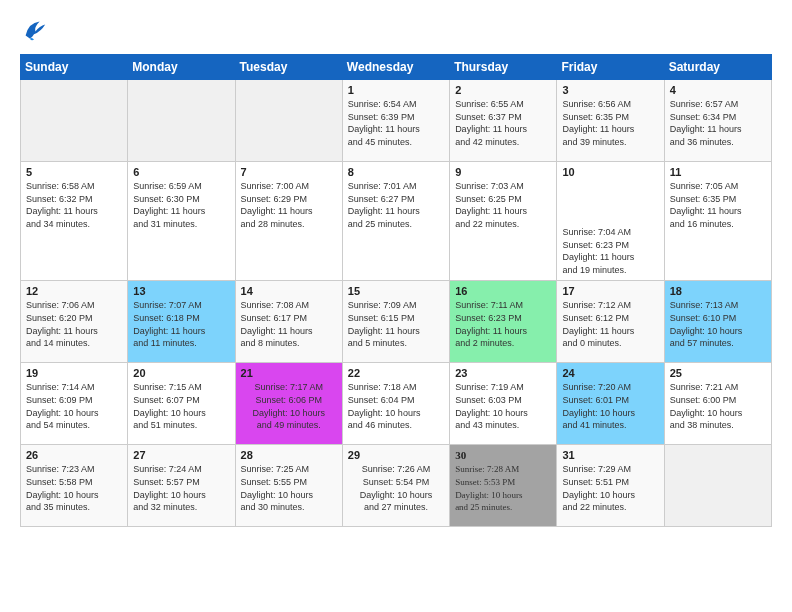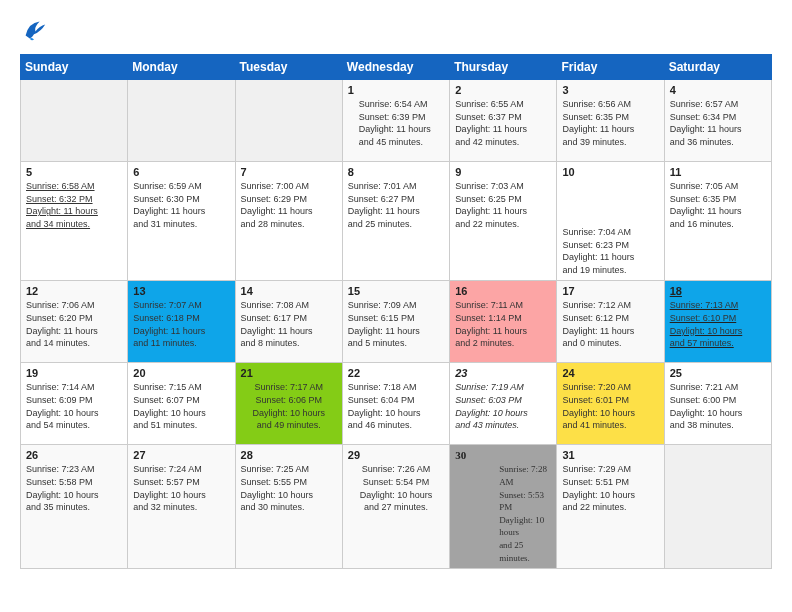--- a/index.html
+++ b/index.html
@@ -126,21 +126,21 @@
           <th>Saturday</th>
         </tr>
     </thead>
     <tbody id="calendar-body">
     <tr>
           <td class="empty-cell"></td>
           <td class="empty-cell"></td>
           <td class="empty-cell"></td>
           <td style="background: rgb(249, 249, 249);">
             <span class="day-num">1</span>
-            <div class="day-info" style="white-space: pre-line; margin-left: 11px;">Sunrise: 6:54 AM
+            <div class="day-info" style="white-space: pre-line;">Sunrise: 6:54 AM
 Sunset: 6:39 PM
 Daylight: 11 hours
 and 45 minutes.</div>
           </td>
           <td style="background: rgb(249, 249, 249);">
             <span class="day-num">2</span>
             <div class="day-info" style="white-space: pre-line;">Sunrise: 6:55 AM
 Sunset: 6:37 PM
 Daylight: 11 hours
 and 42 minutes.</div>
@@ -156,21 +156,21 @@
             <span class="day-num">4</span>
             <div class="day-info" style="white-space: pre-line;">Sunrise: 6:57 AM
 Sunset: 6:34 PM
 Daylight: 11 hours
 and 36 minutes.</div>
           </td>
         </tr>
         <tr>
           <td style="background: rgb(255, 255, 255);">
             <span class="day-num">5</span>
-            <div class="day-info" style="white-space: pre-line; text-decoration: underline;">Sunrise: 6:58 AM
+            <div class="day-info" style="white-space: pre-line;">Sunrise: 6:58 AM
 Sunset: 6:32 PM
 Daylight: 11 hours
 and 34 minutes.</div>
           </td>
           <td style="background: rgb(255, 255, 255);">
             <span class="day-num">6</span>
             <div class="day-info" style="white-space: pre-line;">Sunrise: 6:59 AM
 Sunset: 6:30 PM
 Daylight: 11 hours
 and 31 minutes.</div>
@@ -212,56 +212,56 @@
           </td>
         </tr>
         <tr>
           <td style="background: rgb(249, 249, 249);">
             <span class="day-num">12</span>
             <div class="day-info" style="white-space: pre-line;">Sunrise: 7:06 AM
 Sunset: 6:20 PM
 Daylight: 11 hours
 and 14 minutes.</div>
           </td>
-          <td style="background: #0ea5e9;">
+          <td style="background: #7dd3fc;">
             <span class="day-num">13</span>
             <div class="day-info" style="white-space: pre-line;">Sunrise: 7:07 AM
 Sunset: 6:18 PM
 Daylight: 11 hours
 and 11 minutes.</div>
           </td>
           <td style="background: rgb(249, 249, 249);">
             <span class="day-num">14</span>
             <div class="day-info" style="white-space: pre-line;">Sunrise: 7:08 AM
 Sunset: 6:17 PM
 Daylight: 11 hours
 and 8 minutes.</div>
           </td>
           <td style="background: rgb(249, 249, 249);">
             <span class="day-num">15</span>
             <div class="day-info" style="white-space: pre-line;">Sunrise: 7:09 AM
 Sunset: 6:15 PM
 Daylight: 11 hours
 and 5 minutes.</div>
           </td>
-          <td style="background: #fca5a5;">
+          <td style="background: #86efac;">
             <span class="day-num">16</span>
             <div class="day-info" style="white-space: pre-line;">Sunrise: 7:11 AM
-Sunset: 1:14 PM
+Sunset: 6:23 PM
 Daylight: 11 hours
 and 2 minutes.</div>
           </td>
           <td style="background: rgb(249, 249, 249);">
             <span class="day-num">17</span>
             <div class="day-info" style="white-space: pre-line;">Sunrise: 7:12 AM
 Sunset: 6:12 PM
 Daylight: 11 hours
 and 0 minutes.</div>
           </td>
-          <td style="background: #0ea5e9; text-decoration: underline;">
+          <td style="background: #7dd3fc;">
             <span class="day-num">18</span>
             <div class="day-info" style="white-space: pre-line;">Sunrise: 7:13 AM
 Sunset: 6:10 PM
 Daylight: 10 hours
 and 57 minutes.</div>
           </td>
         </tr>
         <tr>
           <td style="background: rgb(255, 255, 255);">
             <span class="day-num">19</span>
@@ -270,42 +270,42 @@
 Daylight: 10 hours
 and 54 minutes.</div>
           </td>
           <td style="background: rgb(255, 255, 255);">
             <span class="day-num">20</span>
             <div class="day-info" style="white-space: pre-line;">Sunrise: 7:15 AM
 Sunset: 6:07 PM
 Daylight: 10 hours
 and 51 minutes.</div>
           </td>
-          <td style="background: #84cc16;">
+          <td style="background: #d946ef;">
             <span class="day-num">21</span>
             <div class="day-info" style="white-space: pre-line; text-align: center;">Sunrise: 7:17 AM
 Sunset: 6:06 PM
 Daylight: 10 hours
 and 49 minutes.</div>
           </td>
           <td style="background: rgb(255, 255, 255);">
             <span class="day-num">22</span>
             <div class="day-info" style="white-space: pre-line;">Sunrise: 7:18 AM
 Sunset: 6:04 PM
 Daylight: 10 hours
 and 46 minutes.</div>
           </td>
-          <td style="background: rgb(255, 255, 255); font-style: italic;">
+          <td style="background: rgb(255, 255, 255);">
             <span class="day-num">23</span>
             <div class="day-info" style="white-space: pre-line;">Sunrise: 7:19 AM
 Sunset: 6:03 PM
 Daylight: 10 hours
 and 43 minutes.</div>
           </td>
-          <td style="background: #fde047;">
+          <td style="background: #7dd3fc;">
             <span class="day-num">24</span>
             <div class="day-info" style="white-space: pre-line;">Sunrise: 7:20 AM
 Sunset: 6:01 PM
 Daylight: 10 hours
 and 41 minutes.</div>
           </td>
           <td style="background: rgb(255, 255, 255);">
             <span class="day-num">25</span>
             <div class="day-info" style="white-space: pre-line;">Sunrise: 7:21 AM
 Sunset: 6:00 PM
@@ -337,21 +337,21 @@
           </td>
           <td style="background: rgb(249, 249, 249);">
             <span class="day-num">29</span>
             <div class="day-info" style="white-space: pre-line; text-align: center;">Sunrise: 7:26 AM
 Sunset: 5:54 PM
 Daylight: 10 hours
 and 27 minutes.</div>
           </td>
           <td style="background: #a3a3a3; font-family: Liberation Serif, serif;">
             <span class="day-num">30</span>
-            <div class="day-info" style="white-space: pre-line; margin-left: 44px;">Sunrise: 7:28 AM
+            <div class="day-info" style="white-space: pre-line;">Sunrise: 7:28 AM
 Sunset: 5:53 PM
 Daylight: 10 hours
 and 25 minutes.</div>
           </td>
           <td style="background: rgb(249, 249, 249);">
             <span class="day-num">31</span>
             <div class="day-info" style="white-space: pre-line;">Sunrise: 7:29 AM
 Sunset: 5:51 PM
 Daylight: 10 hours
 and 22 minutes.</div>

